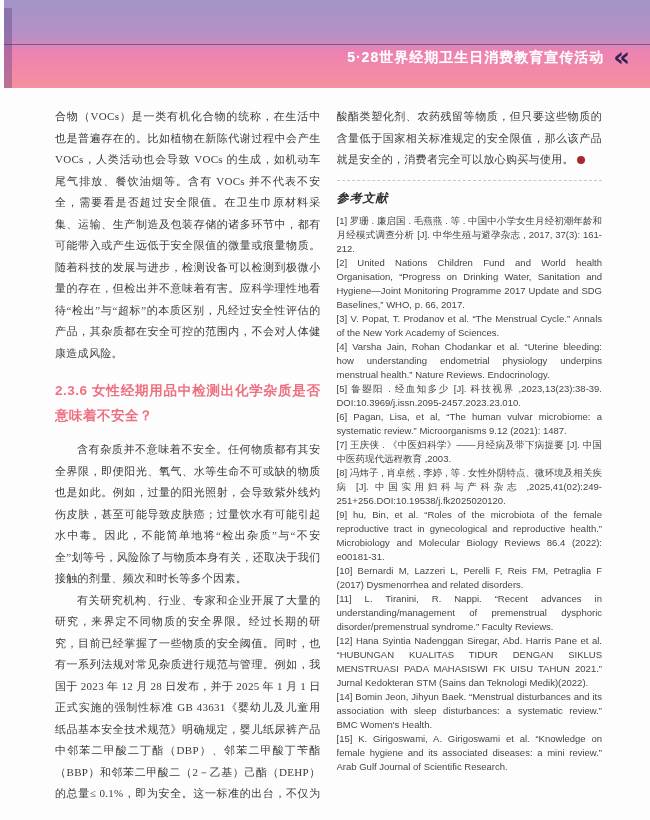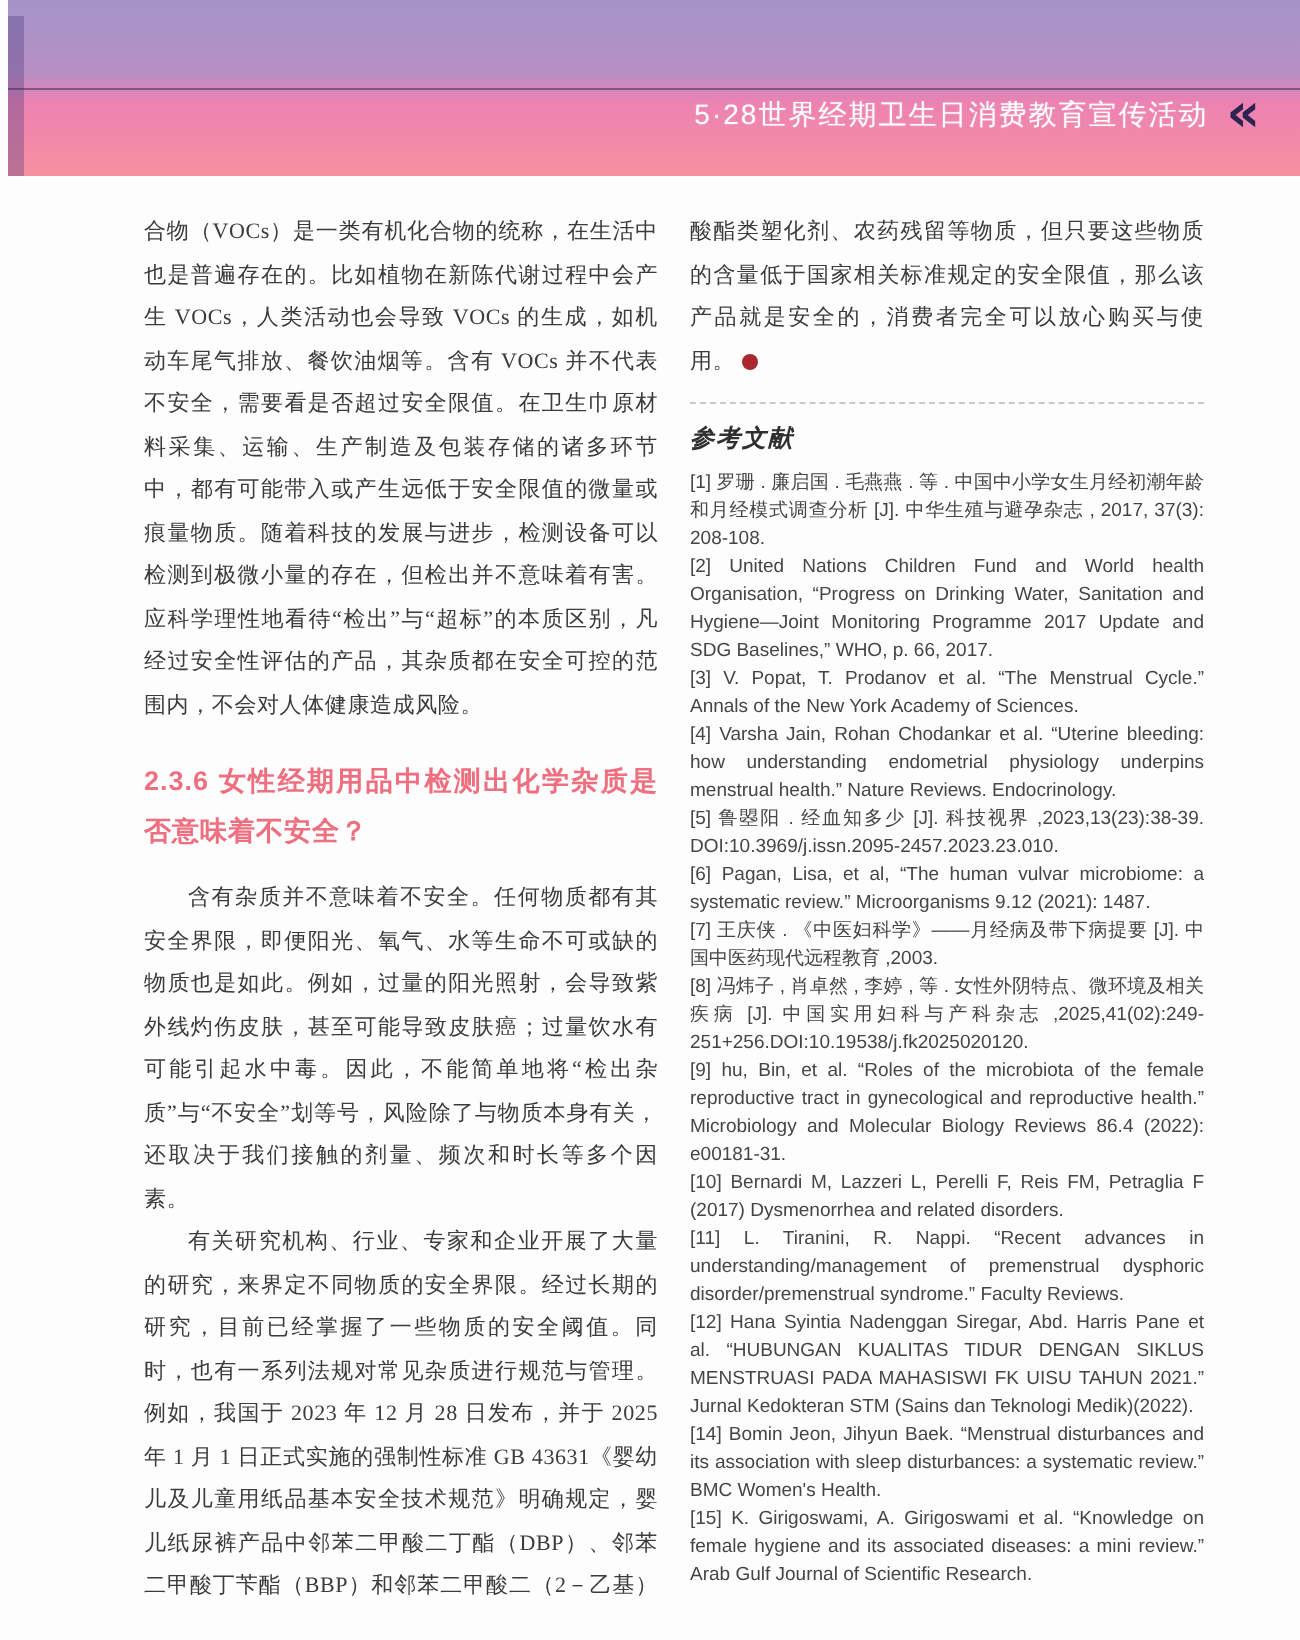--- a/index.html
+++ b/index.html
@@ -23,33 +23,33 @@
     position:absolute;left:0;right:0;top:44px;height:1px;
     background:rgba(62,46,88,0.55);
   }
   .banner-row{
     position:absolute;right:20px;top:49px;
     display:flex;align-items:center;gap:9px;
   }
   .banner-title{
     color:#ffffff;
     font-family:"Liberation Sans","DejaVu Sans",sans-serif;
-    font-weight:normal;font-size:14px;letter-spacing:1px;
+    font-weight:bold;font-size:14px;letter-spacing:1px;
     text-shadow:0 0 1px rgba(255,255,255,.35);
     text-align:center;
   }
   .banner-chevron{
     color:#2e2353;font-size:26px;font-weight:bold;line-height:20px;
     font-family:"DejaVu Sans",sans-serif;
     transform:scaleY(1.05);margin-top:-3px;
   }
   
   .columns{
     position:absolute;top:106px;left:55px;right:48px;bottom:14px;
-    display:flex;gap:16px;margin-left:17px;
+    display:flex;gap:16px;
   }
   .col{flex:1;min-width:0;overflow:hidden;}
   .body-text{
     margin:0;
     font-size:11px;line-height:21.5px;
     color:#3b3b3b;text-align:justify;
     letter-spacing:0.3px;
   }
   .indent{text-indent:2em;}
   .section-heading{
@@ -99,21 +99,21 @@
       <h2 class="section-heading">2.3.6 女性经期用品中检测出化学杂质是否意味着不安全？</h2>
       <p class="body-text indent">含有杂质并不意味着不安全。任何物质都有其安全界限，即便阳光、氧气、水等生命不可或缺的物质也是如此。例如，过量的阳光照射，会导致紫外线灼伤皮肤，甚至可能导致皮肤癌；过量饮水有可能引起水中毒。因此，不能简单地将“检出杂质”与“不安全”划等号，风险除了与物质本身有关，还取决于我们接触的剂量、频次和时长等多个因素。</p>
       <p class="body-text indent">有关研究机构、行业、专家和企业开展了大量的研究，来界定不同物质的安全界限。经过长期的研究，目前已经掌握了一些物质的安全阈值。同时，也有一系列法规对常见杂质进行规范与管理。例如，我国于 2023 年 12 月 28 日发布，并于 2025 年 1 月 1 日正式实施的强制性标准 GB 43631《婴幼儿及儿童用纸品基本安全技术规范》明确规定，婴儿纸尿裤产品中邻苯二甲酸二丁酯（DBP）、邻苯二甲酸丁苄酯（BBP）和邻苯二甲酸二（2－乙基）己酯（DEHP）的总量≤ 0.1%，即为安全。这一标准的出台，不仅为婴幼儿及儿童用纸品的安全提供了保障，也为卫生巾等相关产品安全性的提升以及其中物质的限量设定提供了重要参考依据。即便借助高精度、高灵敏度的检测方法，在产品中检出了微量甚至痕量的重金属、甲醛、二噁英、邻苯二甲</p>
     </section>
 
     <section class="col col-right">
       <p class="body-text"><span>酸酯类塑化剂、农药残留等物质，但只要这些物质的含量低于国家相关标准规定的安全限值，那么该产品就是安全的，消费者完全可以放心购买与使用。</span><span class="end-dot"></span></p>
       <div class="ref-divider"></div>
       <h3 class="ref-heading">参考文献</h3>
       <div class="ref-list">
-          <div class="ref-item">[1] 罗珊 . 廉启国 . 毛燕燕 . 等 . 中国中小学女生月经初潮年龄和月经模式调查分析 [J]. 中华生殖与避孕杂志 , 2017, 37(3): 208-108.</div>
+          <div class="ref-item">[1] 罗珊 . 廉启国 . 毛燕燕 . 等 . 中国中小学女生月经初潮年龄和月经模式调查分析 [J]. 中华生殖与避孕杂志 , 2017, 37(3): 161-212.</div>
           <div class="ref-item">[2] United Nations Children Fund and World health Organisation, “Progress on Drinking Water, Sanitation and Hygiene—Joint Monitoring Programme 2017 Update and SDG Baselines,” WHO, p. 66, 2017.</div>
           <div class="ref-item">[3] V. Popat, T. Prodanov et al. “The Menstrual Cycle.” Annals of the New York Academy of Sciences.</div>
           <div class="ref-item">[4] Varsha Jain, Rohan Chodankar et al. “Uterine bleeding: how understanding endometrial physiology underpins menstrual health.” Nature Reviews. Endocrinology.</div>
           <div class="ref-item">[5] 鲁曌阳 . 经血知多少 [J]. 科技视界 ,2023,13(23):38-39. DOI:10.3969/j.issn.2095-2457.2023.23.010.</div>
           <div class="ref-item">[6] Pagan, Lisa, et al, “The human vulvar microbiome: a systematic review.” Microorganisms 9.12 (2021): 1487.</div>
           <div class="ref-item">[7] 王庆侠 . 《中医妇科学》——月经病及带下病提要 [J]. 中国中医药现代远程教育 ,2003.</div>
           <div class="ref-item">[8] 冯炜子 , 肖卓然 , 李婷 , 等 . 女性外阴特点、微环境及相关疾病 [J]. 中国实用妇科与产科杂志 ,2025,41(02):249-251+256.DOI:10.19538/j.fk2025020120.</div>
           <div class="ref-item">[9] hu, Bin, et al. “Roles of the microbiota of the female reproductive tract in gynecological and reproductive health.” Microbiology and Molecular Biology Reviews 86.4 (2022): e00181-31.</div>
           <div class="ref-item">[10] Bernardi M, Lazzeri L, Perelli F, Reis FM, Petraglia F (2017) Dysmenorrhea and related disorders.</div>
           <div class="ref-item">[11] L. Tiranini, R. Nappi. “Recent advances in understanding/management of premenstrual dysphoric disorder/premenstrual syndrome.” Faculty Reviews.</div>

